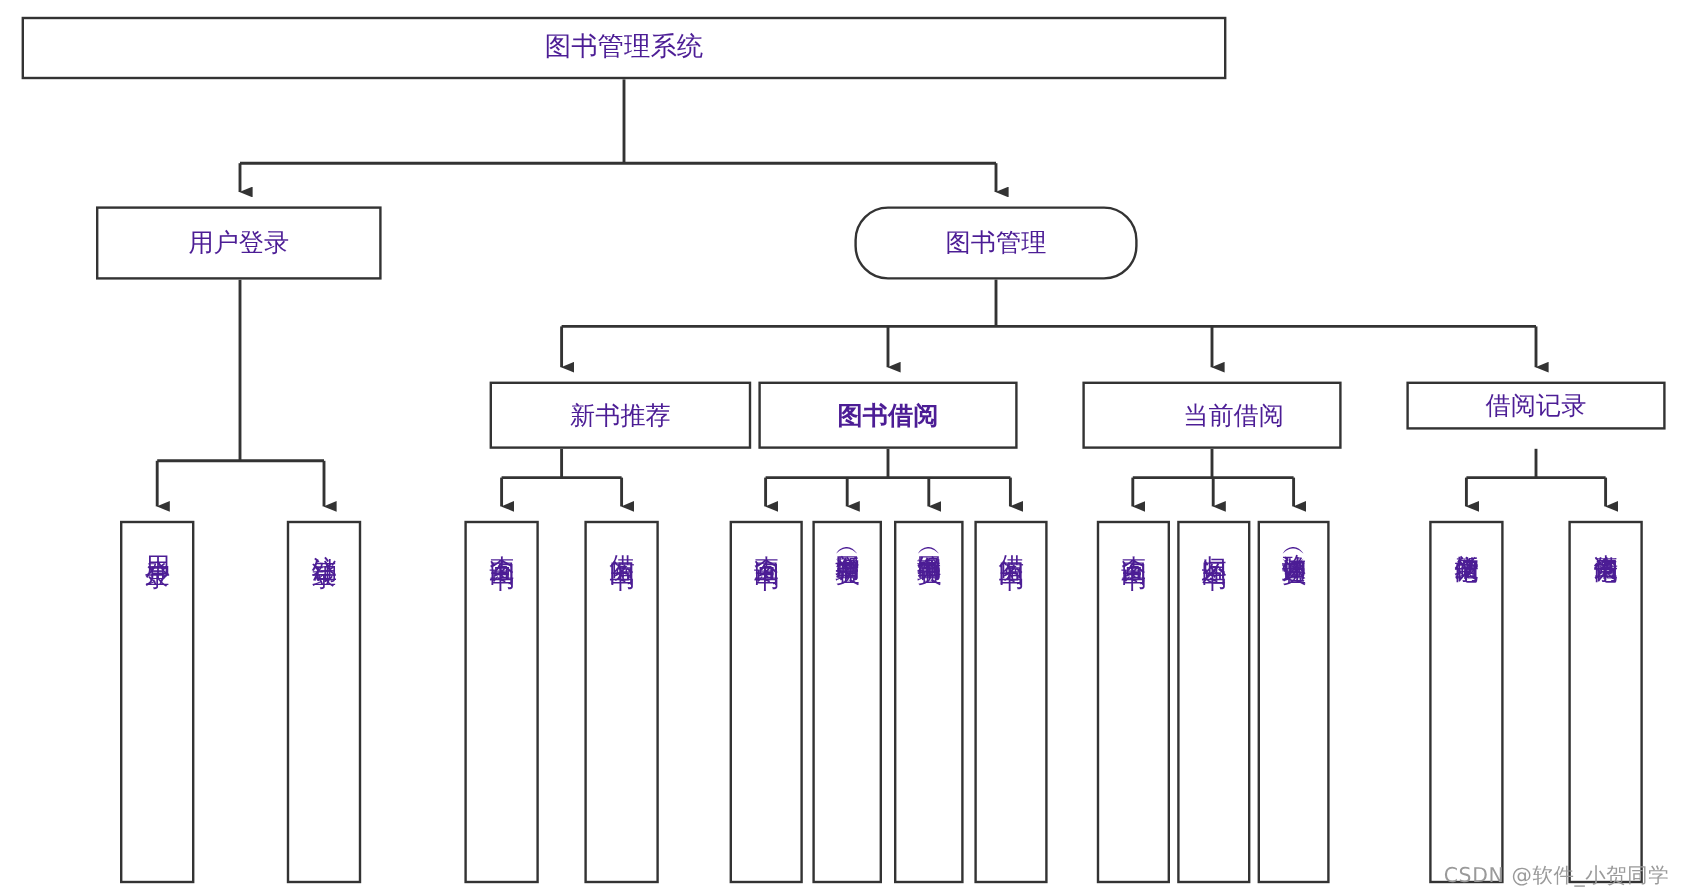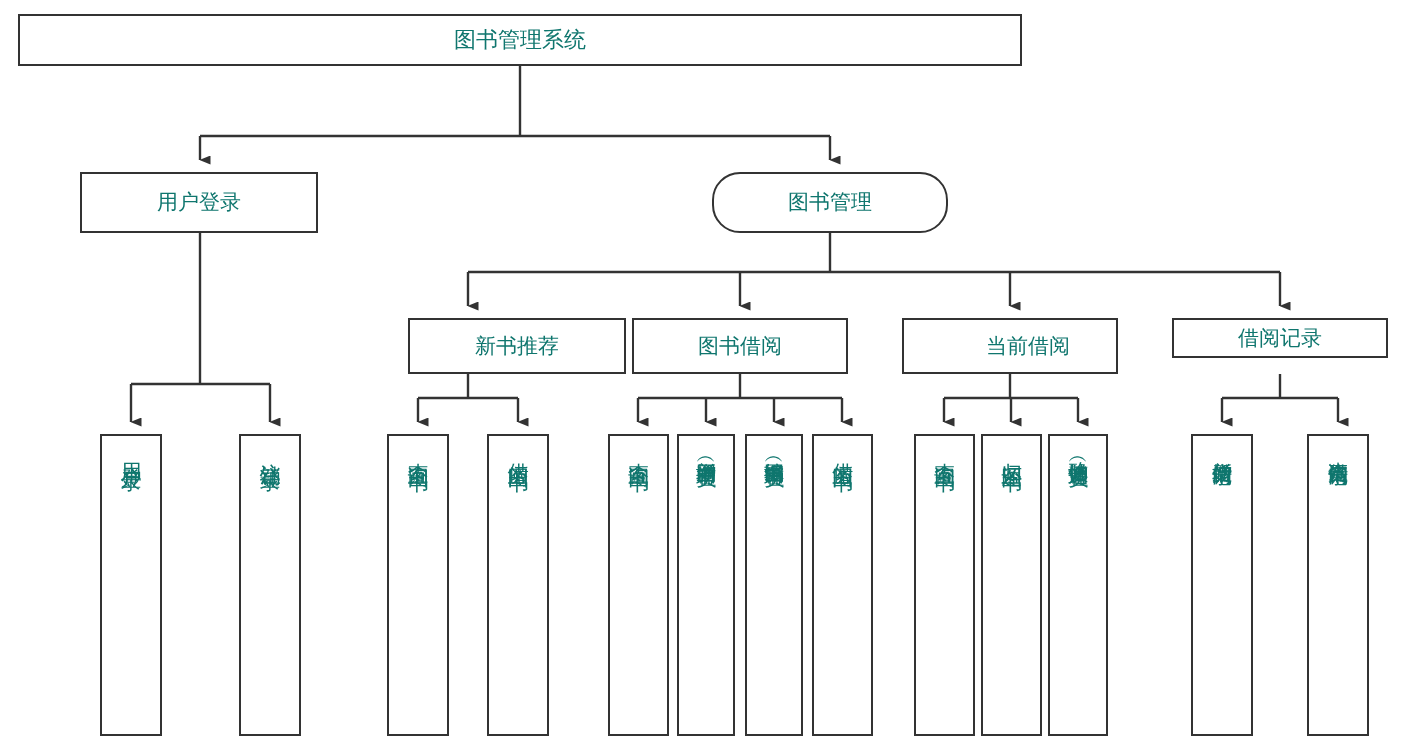--- a/index.html
+++ b/index.html
@@ -26,21 +26,21 @@
     height: 747px;
   }
   .node {
     position: absolute;
     box-sizing: border-box;
     border: 2px solid #333333;
     background: #ffffff;
     display: flex;
     align-items: center;
     justify-content: center;
-    color: #0f766e;
+    color: #4c1d95;
     text-align: center;
     z-index: 2;
   }
   .node .node-label {
     display: block;
     line-height: 1.08;
   }
   .node-horizontal {
     font-size: 21px;
   }
@@ -139,21 +139,21 @@
   </div>
 
   <div class="node node-horizontal" style="left:712px; top:172px; width:236px; height:61px;border-radius:28px;">
     <span class="node-label">图书管理</span>
   </div>
 
   <div class="node node-horizontal" style="left:360px; top:318px; width:218px; height:56px;margin-left:48px;">
     <span class="node-label">新书推荐</span>
   </div>
 
-  <div class="node node-horizontal" style="left:632px; top:318px; width:216px; height:56px;">
+  <div class="node node-horizontal" style="left:632px; top:318px; width:216px; height:56px;font-weight:bold;">
     <span class="node-label">图书借阅</span>
   </div>
 
   <div class="node node-horizontal" style="left:902px; top:318px; width:216px; height:56px;padding-left:36px;">
     <span class="node-label">当前借阅</span>
   </div>
 
   <div class="node node-horizontal" style="left:1172px; top:318px; width:216px; height:40px;">
     <span class="node-label">借阅记录</span>
   </div>
@@ -203,14 +203,15 @@
   </div>
 
   <div class="node node-vertical node-vertical-narrow" style="left:1191px; top:434px; width:62px; height:302px;">
     <span class="node-label">新增借阅记录</span>
   </div>
 
   <div class="node node-vertical node-vertical-narrow" style="left:1307px; top:434px; width:62px; height:302px;">
     <span class="node-label">查询借阅记录</span>
   </div>
 
+  <div id="watermark">CSDN @软件_小贺同学</div>
 
 </div>
 
 </body></html>

